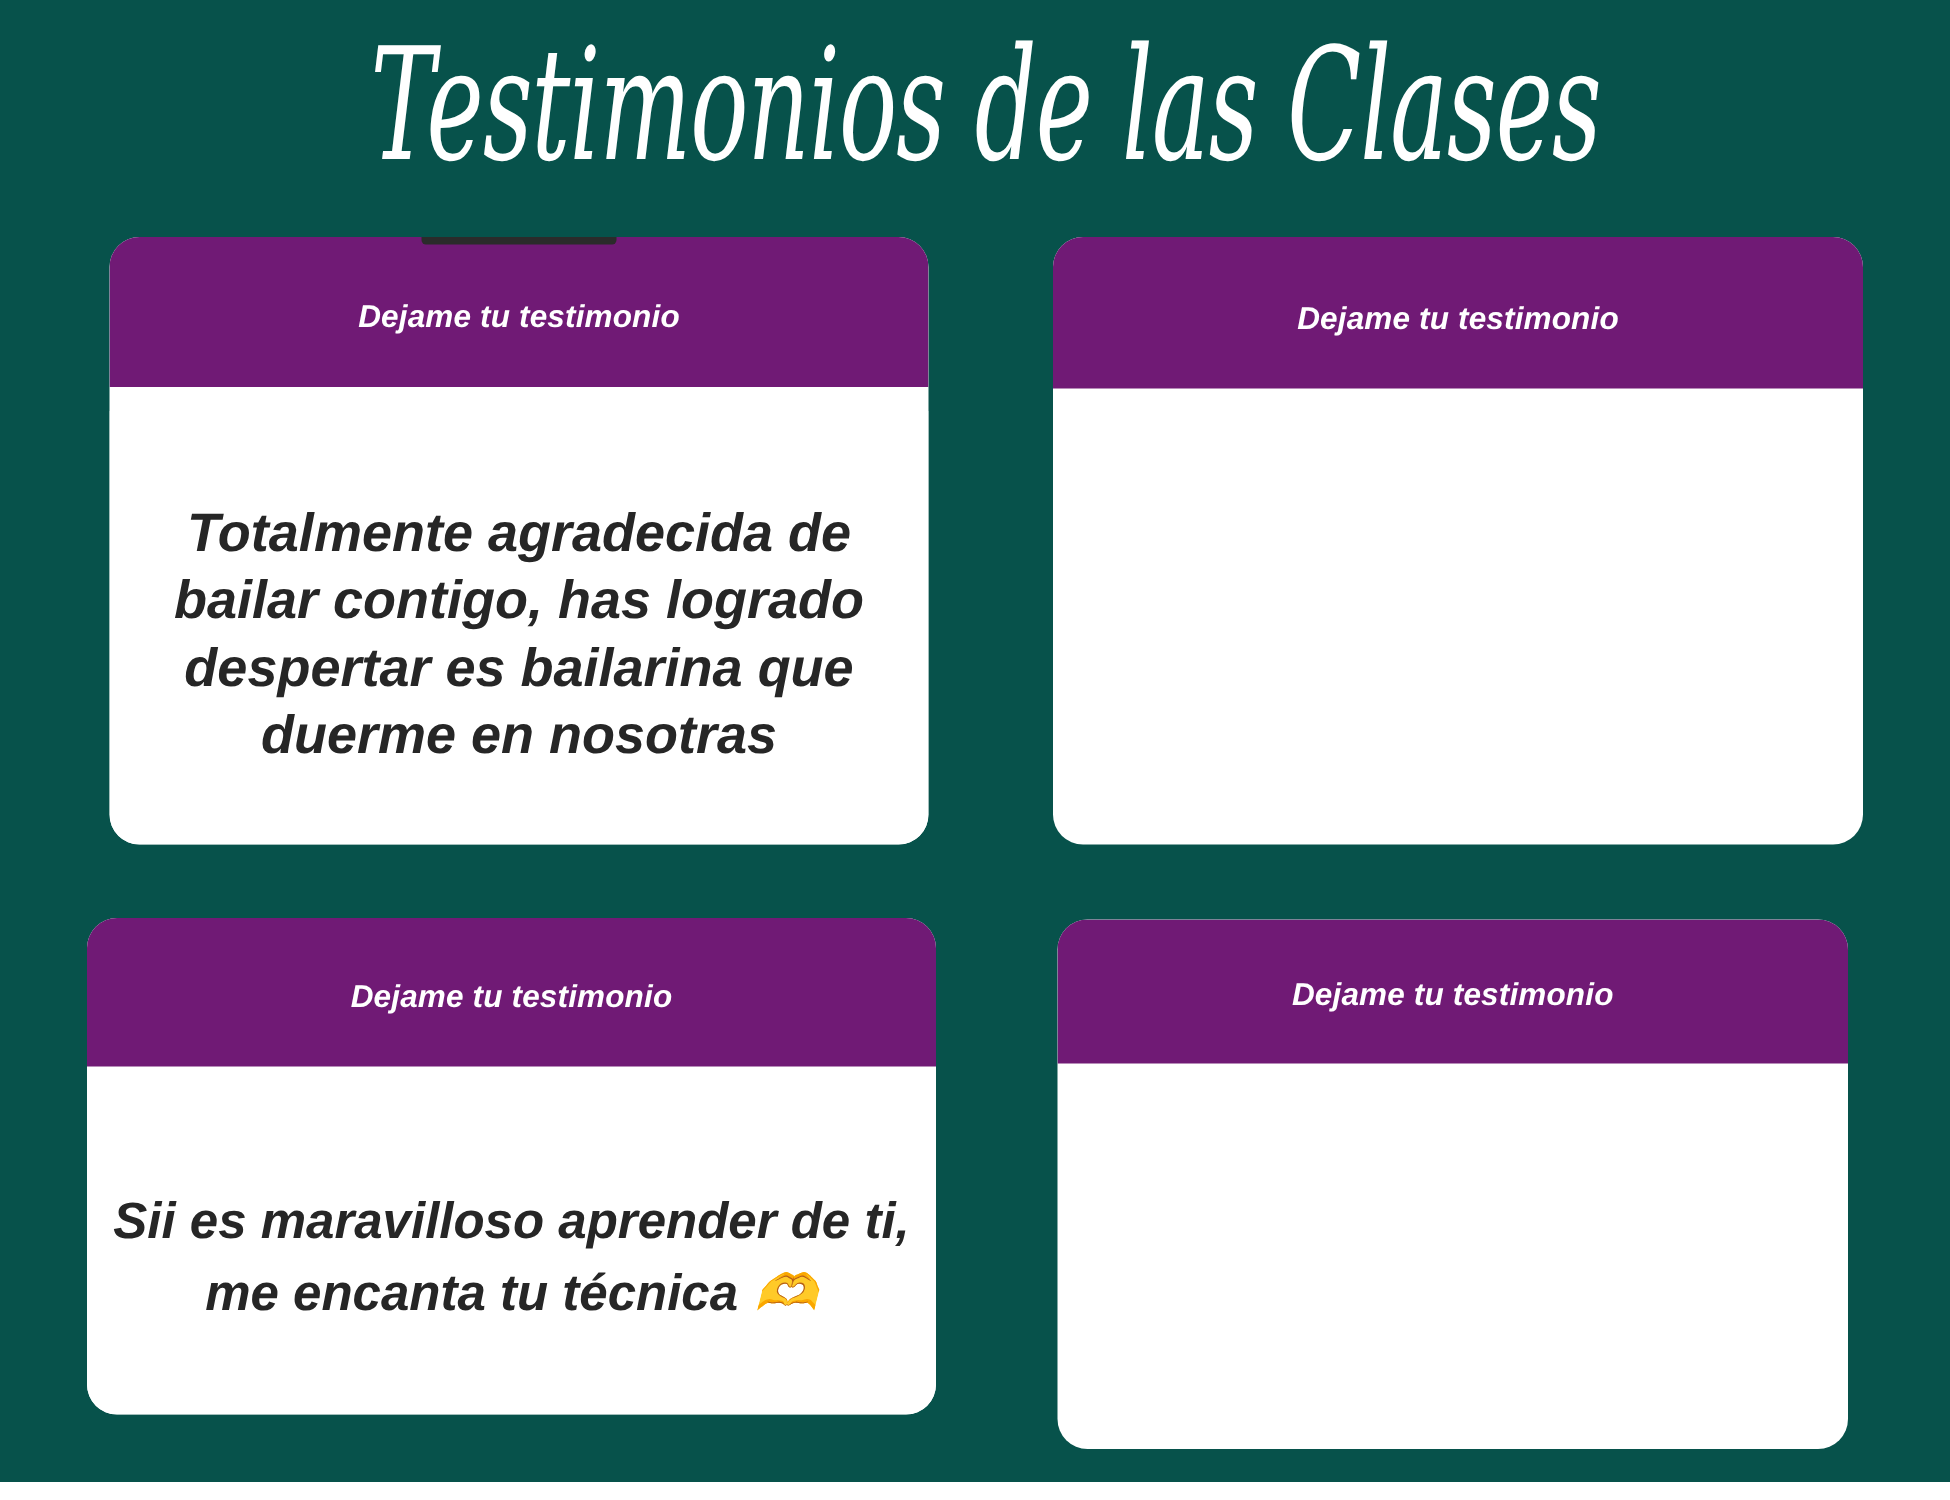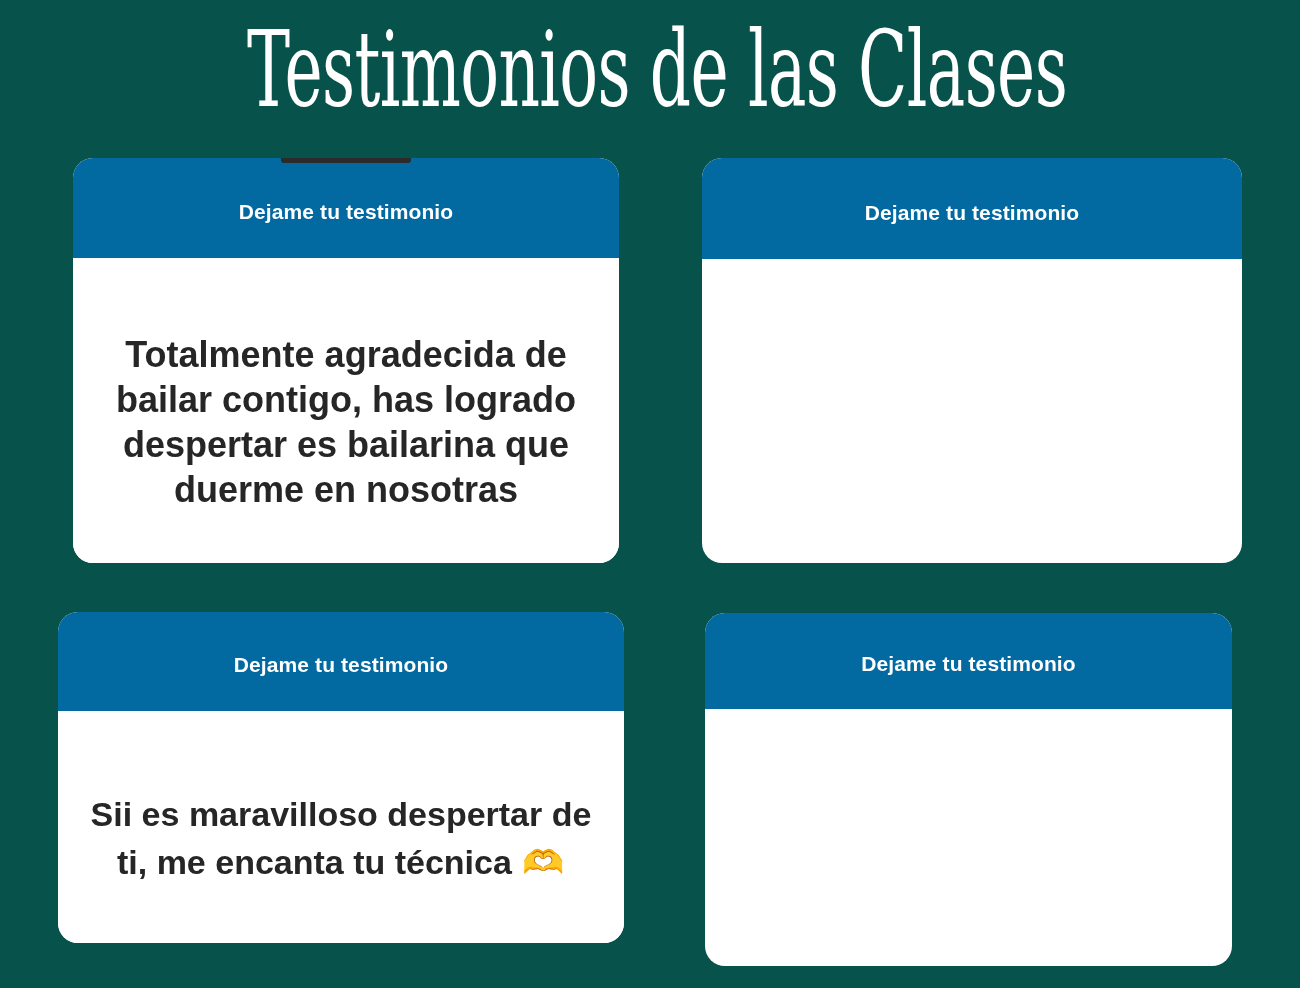--- a/index.html
+++ b/index.html
@@ -12,20 +12,21 @@
     overflow: hidden;
     font-family: "Liberation Sans", sans-serif;
   }
 
   #poster {
     position: relative;
     width: 1300px;
     height: 988px;
     background: #07524B;
     box-sizing: border-box;
+    font-style: italic;
   }
 
   
   #poster-title {
     position: absolute;
     left: 0;
     top: 8px;
     width: 1300px;
     text-align: center;
     color: #ffffff;
@@ -44,21 +45,21 @@
     position: absolute;
     background: #ffffff;
     border-radius: 20px;
     overflow: hidden;
     box-sizing: border-box;
     display: flex;
     flex-direction: column;
   }
 
   .card-header {
-    background: #0369a1;
+    background: #701a75;
     color: #ffffff;
     display: flex;
     align-items: center;
     justify-content: center;
     flex: 0 0 auto;
     position: relative;
   }
 
   .card-header-title {
     font-family: "Liberation Sans", sans-serif;
@@ -146,21 +147,21 @@
     <div class="card-header">
       <div class="card-header-title">Dejame tu testimonio</div>
     </div>
   </div>
 
   <div class="testimonial-card" id="card-3">
     <div class="card-header">
       <div class="card-header-title">Dejame tu testimonio</div>
     </div>
     <div class="card-body">
-      <div class="card-quote"><span>Sii es maravilloso despertar de ti, me encanta tu técnica</span><span class="emoji"> 🫶</span></div>
+      <div class="card-quote"><span>Sii es maravilloso aprender de ti, me encanta tu técnica</span><span class="emoji"> 🫶</span></div>
     </div>
   </div>
 
   <div class="testimonial-card" id="card-4">
     <div class="card-header">
       <div class="card-header-title">Dejame tu testimonio</div>
     </div>
   </div>
 
 </div>

